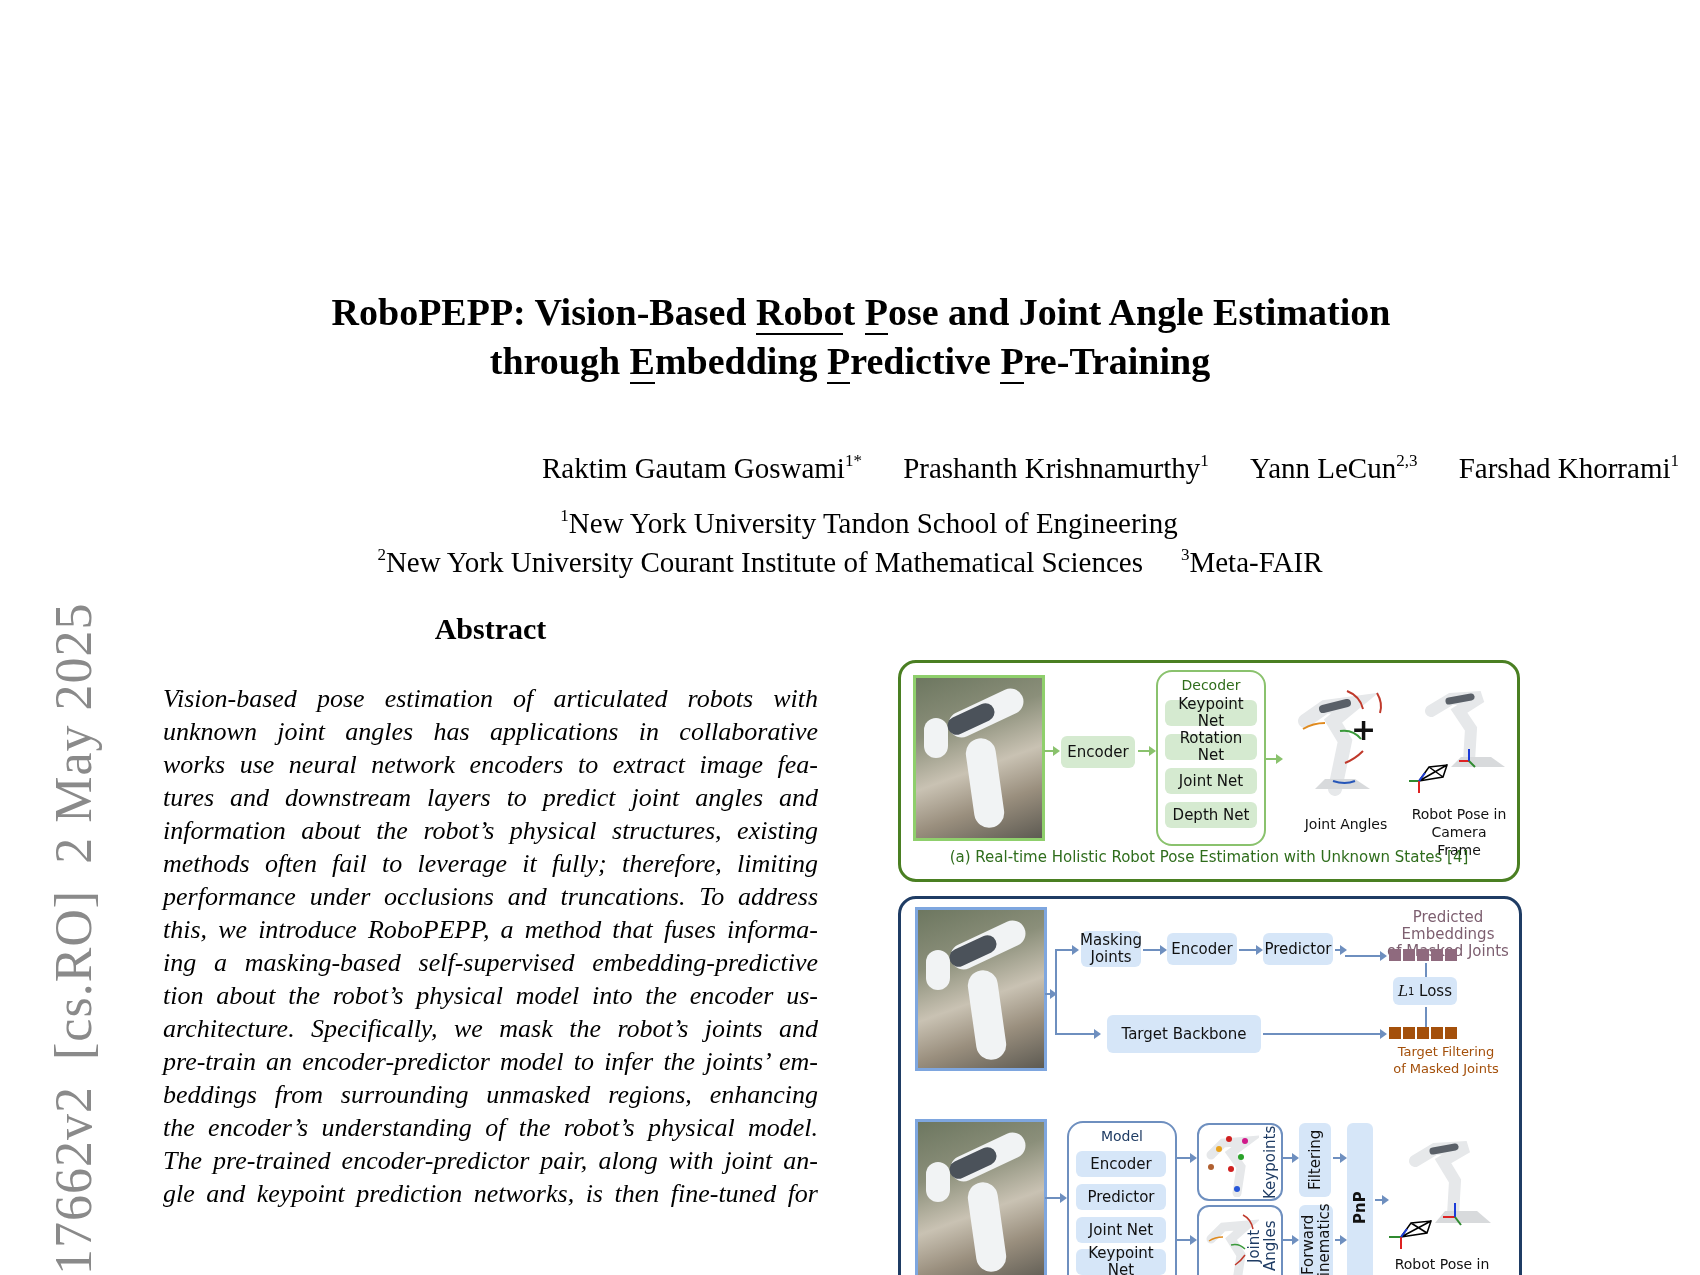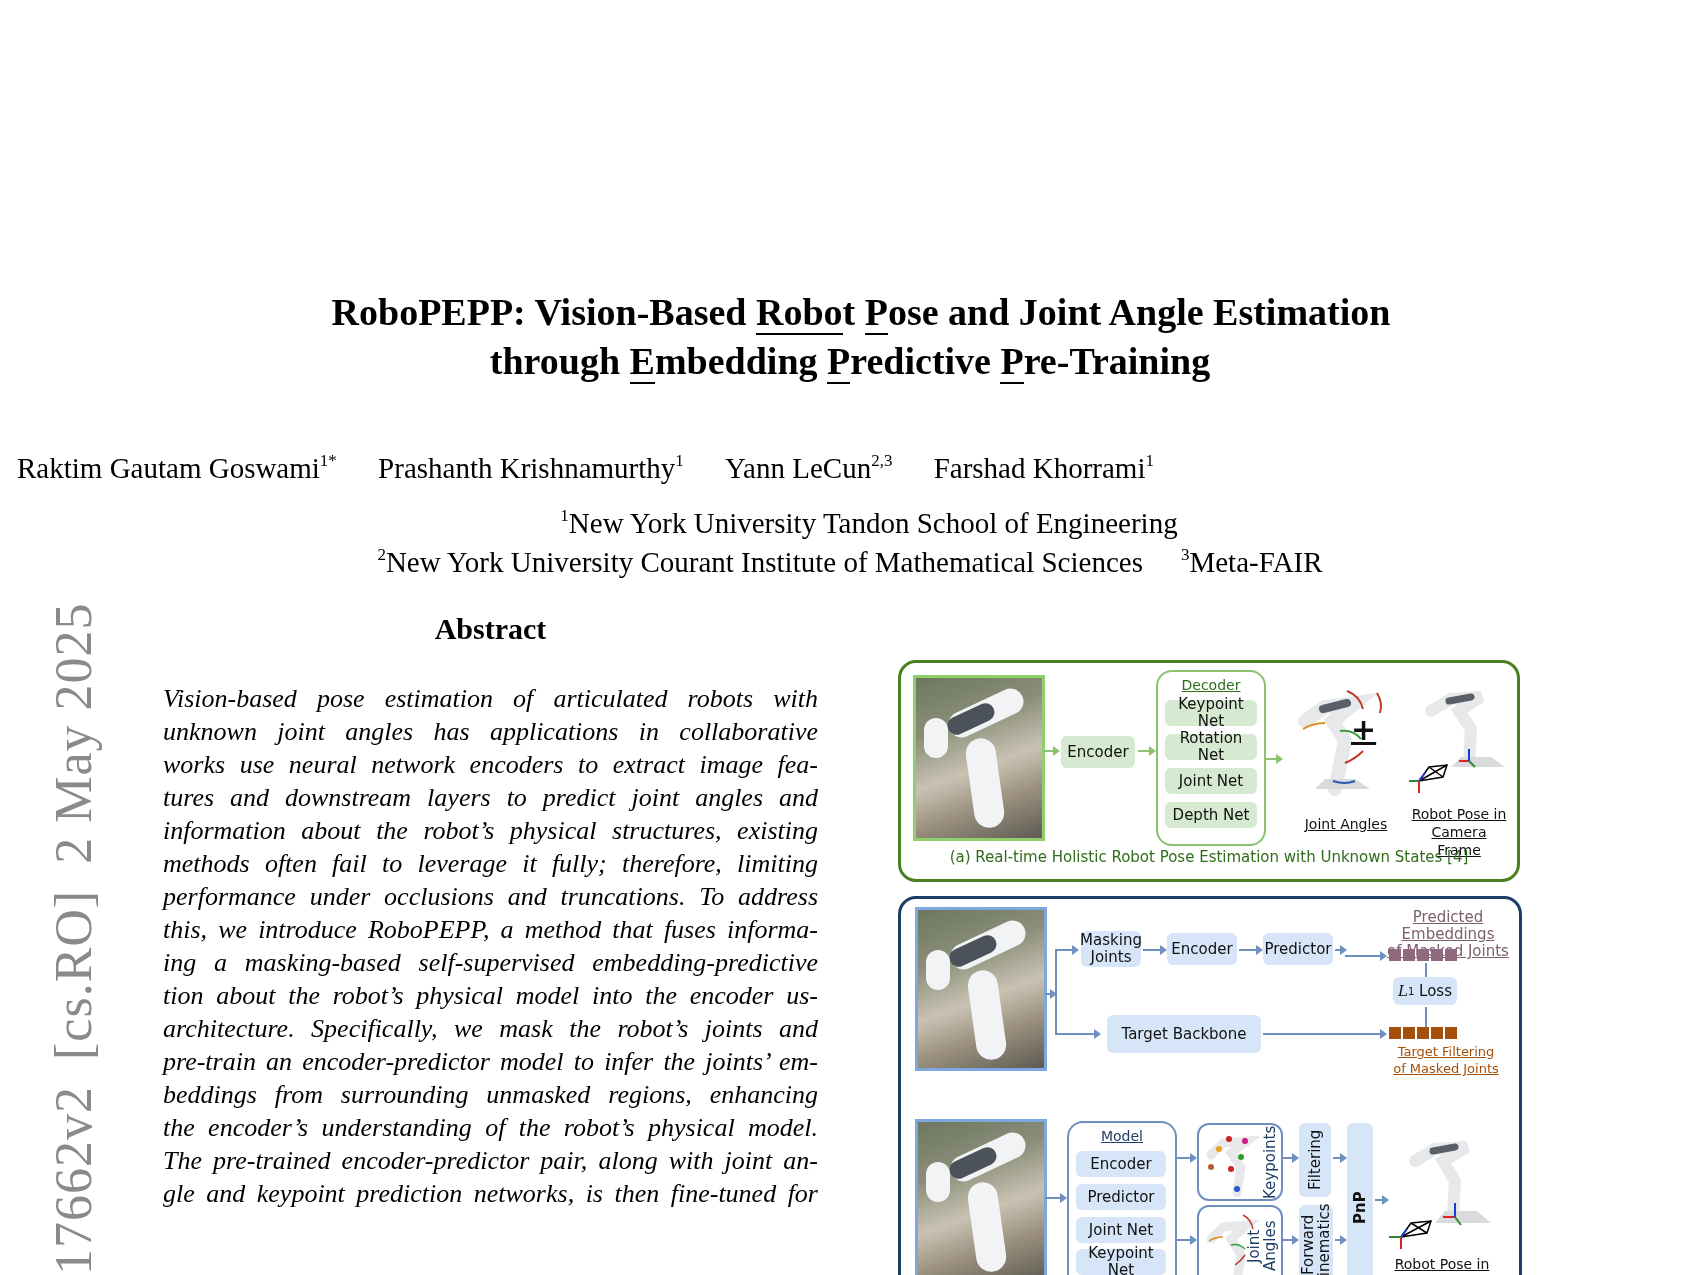--- a/index.html
+++ b/index.html
@@ -1,21 +1,21 @@
 <!DOCTYPE html>
 <html><head>
 <meta charset="utf-8">
 <style>
   html, body { margin:0; padding:0; }
   body { width:1700px; height:1275px; background:#ffffff; position:relative; overflow:hidden; font-family:"Liberation Serif", serif; color:#000; }
   .title { position:absolute; left:0; width:1700px; text-align:center; font-weight:bold; font-size:38px; line-height:48px; }
   .title u { text-decoration:none; border-bottom:2px solid #000; }
   .t1 { top:288px;margin-left:11px; }
   .t2 { top:337px; }
-  .authors { position:absolute; top:450px; left:0; width:1696px; text-align:left; font-size:29px; line-height:36px; word-spacing:0; }
+  .authors { position:absolute; top:450px; left:0; width:1696px; text-align:right; font-size:29px; line-height:36px; word-spacing:0; }
   .authors span.a { margin:0 17px; }
   sup { font-size:17px; vertical-align:12px; line-height:0; }
   .affil { position:absolute; left:0; width:1700px; text-align:center; font-size:29px; line-height:36px; }
   .af1 { top:505px;margin-left:19px; }
   .af2 { top:544px; }
   .af2 .gap { display:inline-block; width:38px; }
   .abs-head { position:absolute; top:612px; left:163px; width:655px; text-align:center; font-weight:bold; font-size:30px; }
   .abstract { position:absolute; top:682px; left:163px; width:655px; font-style:italic; font-size:26px; line-height:33px; text-align:justify; hyphens:manual; }
   .abstract .ln { display:block; text-align:justify; text-align-last:justify; white-space:nowrap; }
   .arxiv { position:absolute; left:48px; top:1275px; transform-origin:0 0; transform:rotate(-90deg); font-size:52px; color:#8a8a8a; white-space:nowrap; line-height:52px; letter-spacing:1px; }
@@ -28,21 +28,21 @@
   .photo { position:absolute; background:linear-gradient(160deg,#6d7760 0%,#8b8f7a 30%,#c9c2b3 55%,#9a8f7e 75%,#5d5a52 100%); overflow:hidden; }
   .photo .arm { position:absolute; background:#f1f3f4; border-radius:20px; }
   .photo .dark { position:absolute; background:#4b525a; border-radius:14px; }
   .green-border { border:3px solid #8fcf6c; }
   .blue-border { border:3px solid #7ea6df; }
   .box { position:absolute; display:flex; align-items:center; justify-content:center; text-align:center; font-size:15px; color:#111; border-radius:6px; line-height:17px; }
   .gbox { background:#d5ead0; }
   .bbox { background:#d6e6f8; }
   .outline-g { border:2px solid #8ac26d; border-radius:16px; background:#fff; position:absolute; }
   .outline-b { border:2px solid #6e8fbf; border-radius:16px; background:#fff; position:absolute; }
-  .lbl { position:absolute; text-align:center; font-size:14px; line-height:18px; color:#111;text-decoration:underline; }
+  .lbl { position:absolute; text-align:center; font-size:14px; line-height:18px; color:#111; }
   .caption-a { position:absolute; left:0; width:100%; text-align:center; font-size:15px; color:#2f6d1c; top:185px; }
   .caption-b { position:absolute; left:0; width:100%; text-align:center; font-size:15px; color:#1f3c64; top:183px; }
   .arrow-g { position:absolute; height:2px; background:#8ac26d; }
   .arrow-g::after { content:""; position:absolute; right:-2px; top:-4px; border-left:7px solid #8ac26d; border-top:5px solid transparent; border-bottom:5px solid transparent; }
   .arrow-b { position:absolute; height:2px; background:#6e8fbf; }
   .arrow-b::after { content:""; position:absolute; right:-2px; top:-4px; border-left:7px solid #6e8fbf; border-top:5px solid transparent; border-bottom:5px solid transparent; }
   .vline-b { position:absolute; width:2px; background:#6e8fbf; }
   .robot { position:absolute; }
   .emb { position:absolute; display:flex; gap:2px; }
   .emb i { display:block; width:12px; height:12px; }

